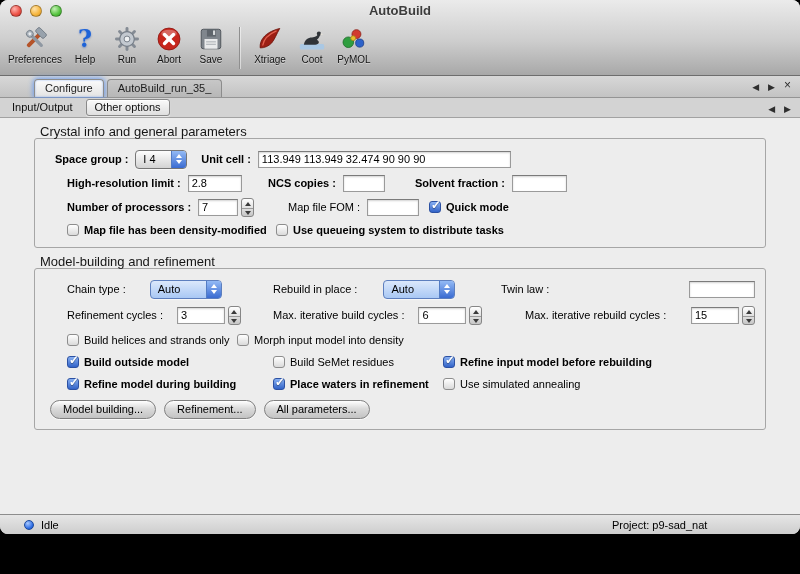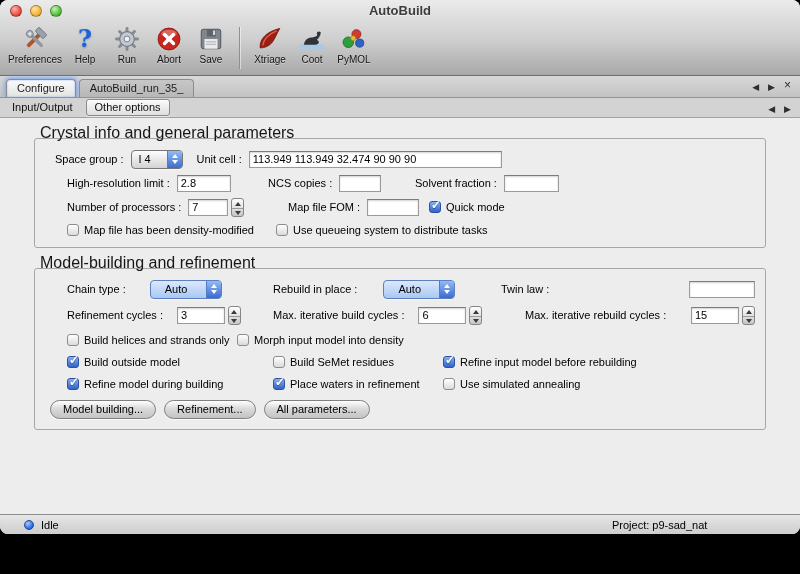--- a/index.html
+++ b/index.html
@@ -27,50 +27,50 @@
   .tb-sep { width:1px; height:42px; background:#8f8f8f; box-shadow:1px 0 0 rgba(255,255,255,.5); margin:3px 9px 0 7px; }
   .help-q { font-family:"DejaVu Serif", serif; font-size:24px; font-weight:bold; color:#1d63d8;
             text-shadow:0 1px 2px rgba(20,70,180,.45); line-height:26px; }
 
   
   .tabrow1 { position:relative; height:22px; background:linear-gradient(#d8d8d8,#c3c3c3);
              border-bottom:1px solid #949494; display:flex; align-items:flex-end; padding-left:6px; }
   .mtab { font-size:11px; padding:2px 10px 3px; margin-right:3px; border:1px solid #8c8c8c; border-bottom:none;
           border-radius:4px 4px 0 0; background:linear-gradient(#c7c7c7,#b7b7b7); color:#1c1c1c; cursor:default; }
   .mtab.active { background:linear-gradient(#fbfbfb,#e3e3e3);
-                 box-shadow:0 0 5px 1px rgba(96,150,245,.85), inset 0 0 2px rgba(96,150,245,.7); }
+                 box-shadow:0 0 5px 1px rgba(96,150,245,.85), inset 0 0 2px rgba(96,150,245,.7);margin-left:28px; }
   .tabnav { position:absolute; right:9px; top:5px; display:flex; gap:9px; font-size:9px; color:#2e2e2e; }
   .navg { cursor:default; line-height:12px; }
   .navg.close { font-size:12px; margin-top:-2px; }
 
   .tabrow2 { position:relative; height:20px; background:#d3d3d3; border-bottom:1px solid #a2a2a2;
              display:flex; align-items:center; padding-left:4px; }
   .stab { font-size:11px; padding:1px 8px 2px; margin-right:5px; color:#101010; cursor:default; }
   .stab.active { border:1px solid #898989; border-radius:3px; background:linear-gradient(#fafafa,#dfdfdf);
                  box-shadow:0 1px 1px rgba(255,255,255,.6), inset 0 1px 0 rgba(255,255,255,.8); }
 
   
   .content { height:396px; background:#ededed; overflow:hidden; }
   .groupbox { position:relative; margin:20px 34px 0; border:1px solid #a6a6a6; border-radius:3px;
               padding:8px 10px 6px 20px; }
-  .gb-title { position:absolute; top:-15px; left:5px; font-size:16px; color:#161616; white-space:nowrap; }
+  .gb-title { position:absolute; top:-15px; left:5px; font-size:13px; color:#161616; white-space:nowrap; }
 
   .frow { display:flex; align-items:center; }
   .cell { display:flex; align-items:center; flex-shrink:0;margin-left:12px; }
   .lbl { font-size:11px; white-space:nowrap; color:#000; }
-  .b { font-weight:normal; }
+  .b { font-weight:bold; }
 
   .ti { height:17px; border:1px solid #9a9a9a; border-top-color:#7b7b7b; background:#fff;
         font-family:"Liberation Sans", sans-serif; font-size:11px; padding:0 3px;
         box-shadow:inset 0 1px 2px rgba(0,0,0,.18); }
 
   .popup { display:inline-flex; align-items:stretch; height:19px; border:1px solid #767676; border-radius:4px;
            background:linear-gradient(#fdfdfd,#d3d3d3); font-size:11px; overflow:hidden;
            box-shadow:0 1px 1px rgba(255,255,255,.6); cursor:default; }
-  .popup.aqua { background:linear-gradient(#dcs) ;padding-left:7px; }
+  .popup.aqua { background:linear-gradient(#dcs) ; }
   .popup.aqua { background:linear-gradient(#dbe8fb,#a9c8f4); border-color:#5d7fbe; }
   .popup-text { flex:1; display:flex; align-items:center; padding:0 6px 1px 7px; white-space:nowrap; }
   .popup-cap { width:15px; background:linear-gradient(#93baf5,#3a6bd1); border-left:1px solid #537cc4;
                display:flex; flex-direction:column; align-items:center; justify-content:center; }
   .popup-cap::before { content:""; border:3px solid transparent; border-bottom:4px solid #fff; margin-bottom:1px; }
   .popup-cap::after  { content:""; border:3px solid transparent; border-top:4px solid #fff; margin-top:1px; }
 
   .stepper { display:inline-flex; flex-direction:column; width:13px; height:19px; margin-left:3px;
              border:1px solid #868686; border-radius:3px; background:linear-gradient(#fff,#c6c6c6);
              overflow:hidden; cursor:default; }

